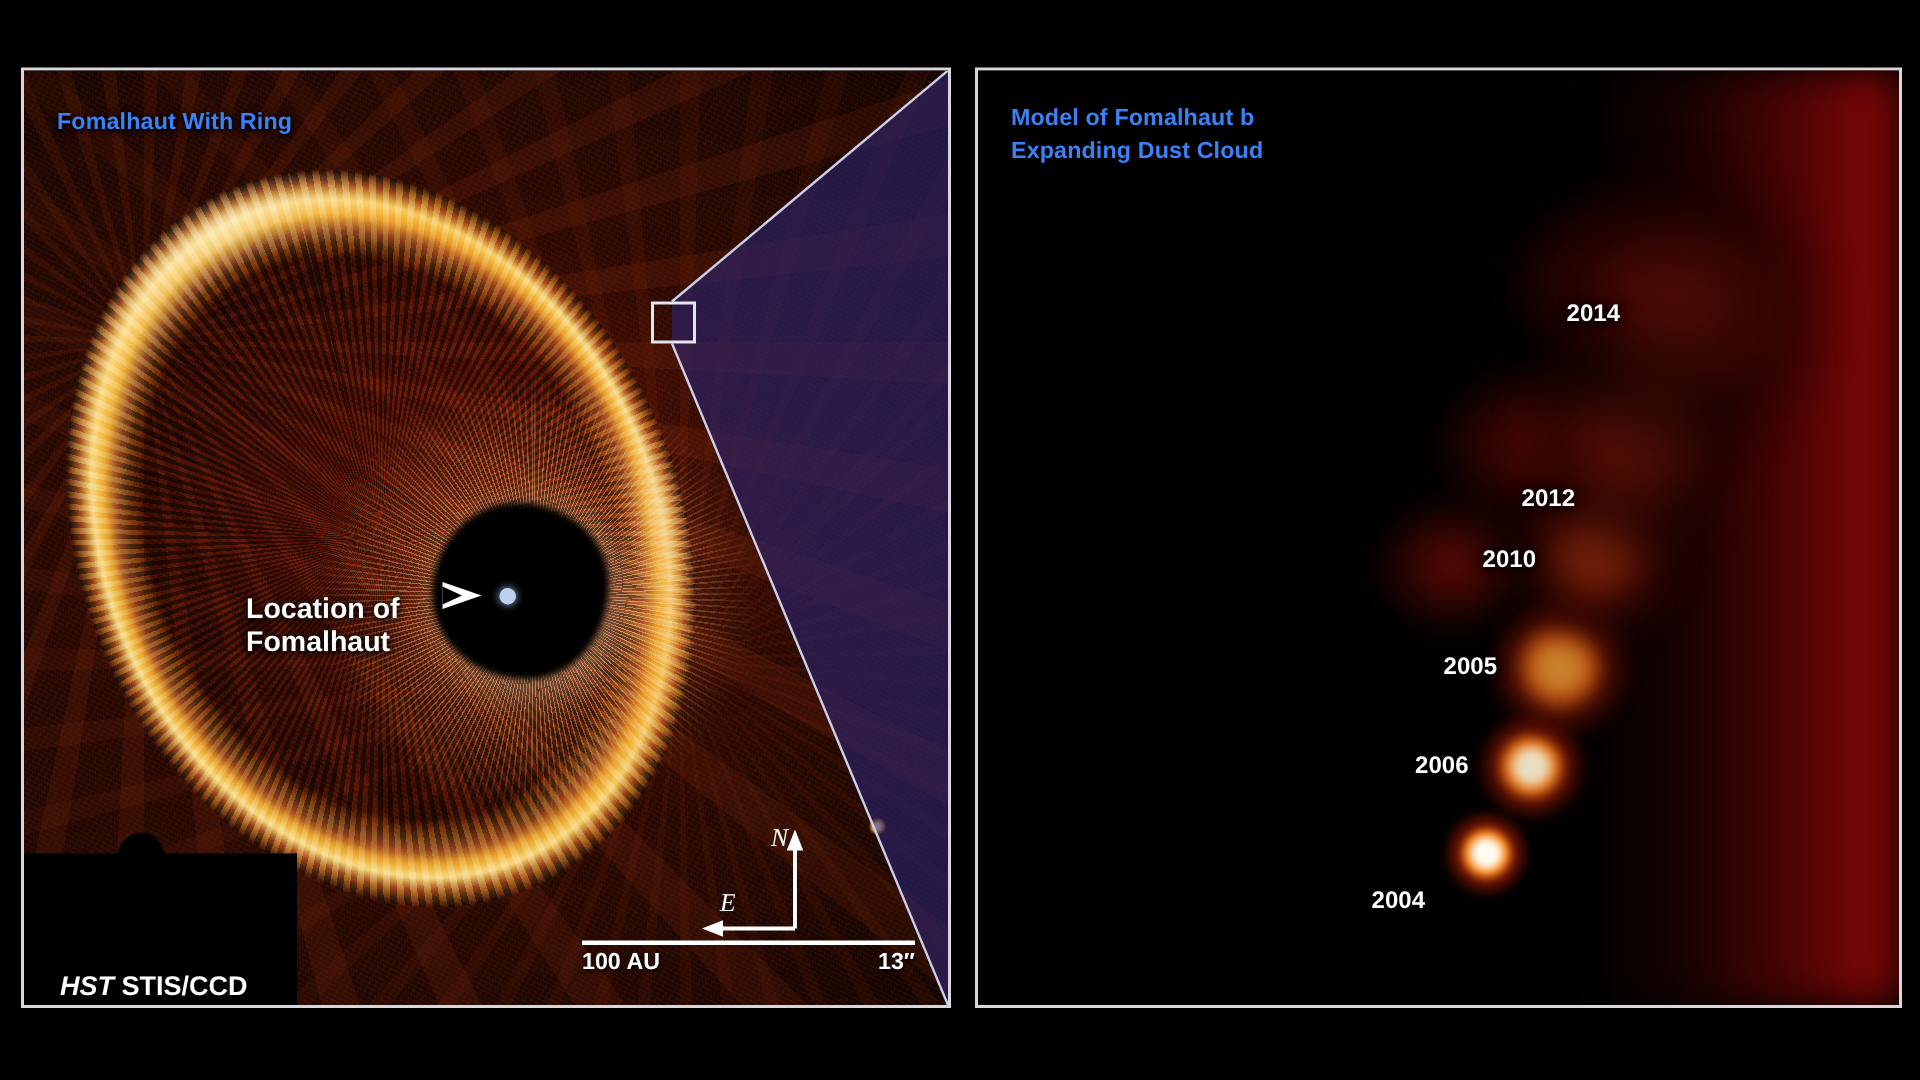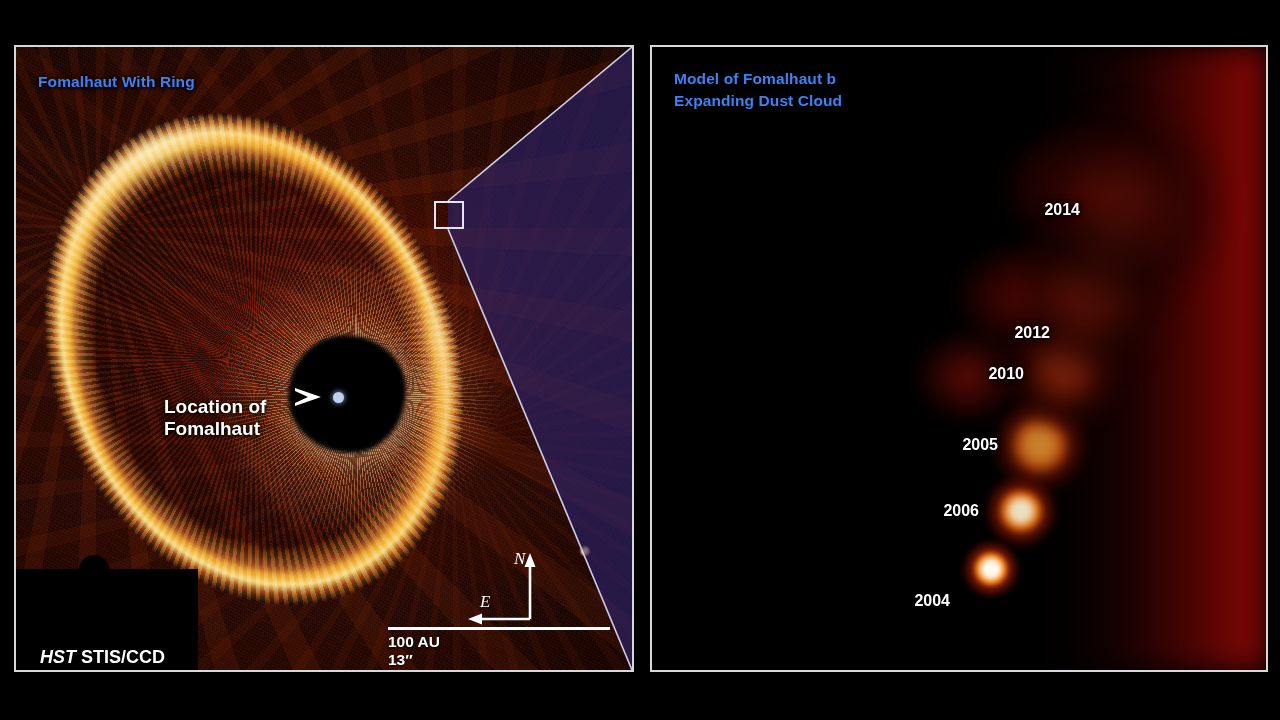--- a/index.html
+++ b/index.html
@@ -133,21 +133,21 @@
                border-radius:50% 50% 0 0 / 90% 90% 0 0;}
 
   #lp-credit{position:absolute;left:24px;top:600px;color:#fff;font-size:18px;
              font-weight:bold;text-shadow:0 1px 3px #000;z-index:35;}
   #lp-credit .ital{font-style:italic;}
 
   
   #lp-compass{position:absolute;left:436px;top:500px;width:110px;height:80px;z-index:35;}
   #lp-scalebar{position:absolute;left:372px;top:580px;width:222px;z-index:35;}
   #lp-scalebar .bar{height:3px;background:#fff;width:100%;}
-  #lp-scalebar .lbls{display:flex;justify-content:space-between;margin-top:3px;flex-direction:column;}
+  #lp-scalebar .lbls{display:flex;justify-content:space-between;margin-top:3px;}
   #lp-scalebar .lbls span{color:#fff;font-size:15.5px;font-weight:bold;text-shadow:0 1px 3px #000;}
 
   
   #lp-wedge{position:absolute;inset:0;z-index:20;pointer-events:none;}
   #lp-inset-box{position:absolute;left:418px;top:154px;width:30px;height:28px;
                 border:2px solid #e4e4f2;box-sizing:border-box;z-index:25;}
 
   
   #rp-bg{position:absolute;inset:0;background:#000;}
   #rp-redband{

